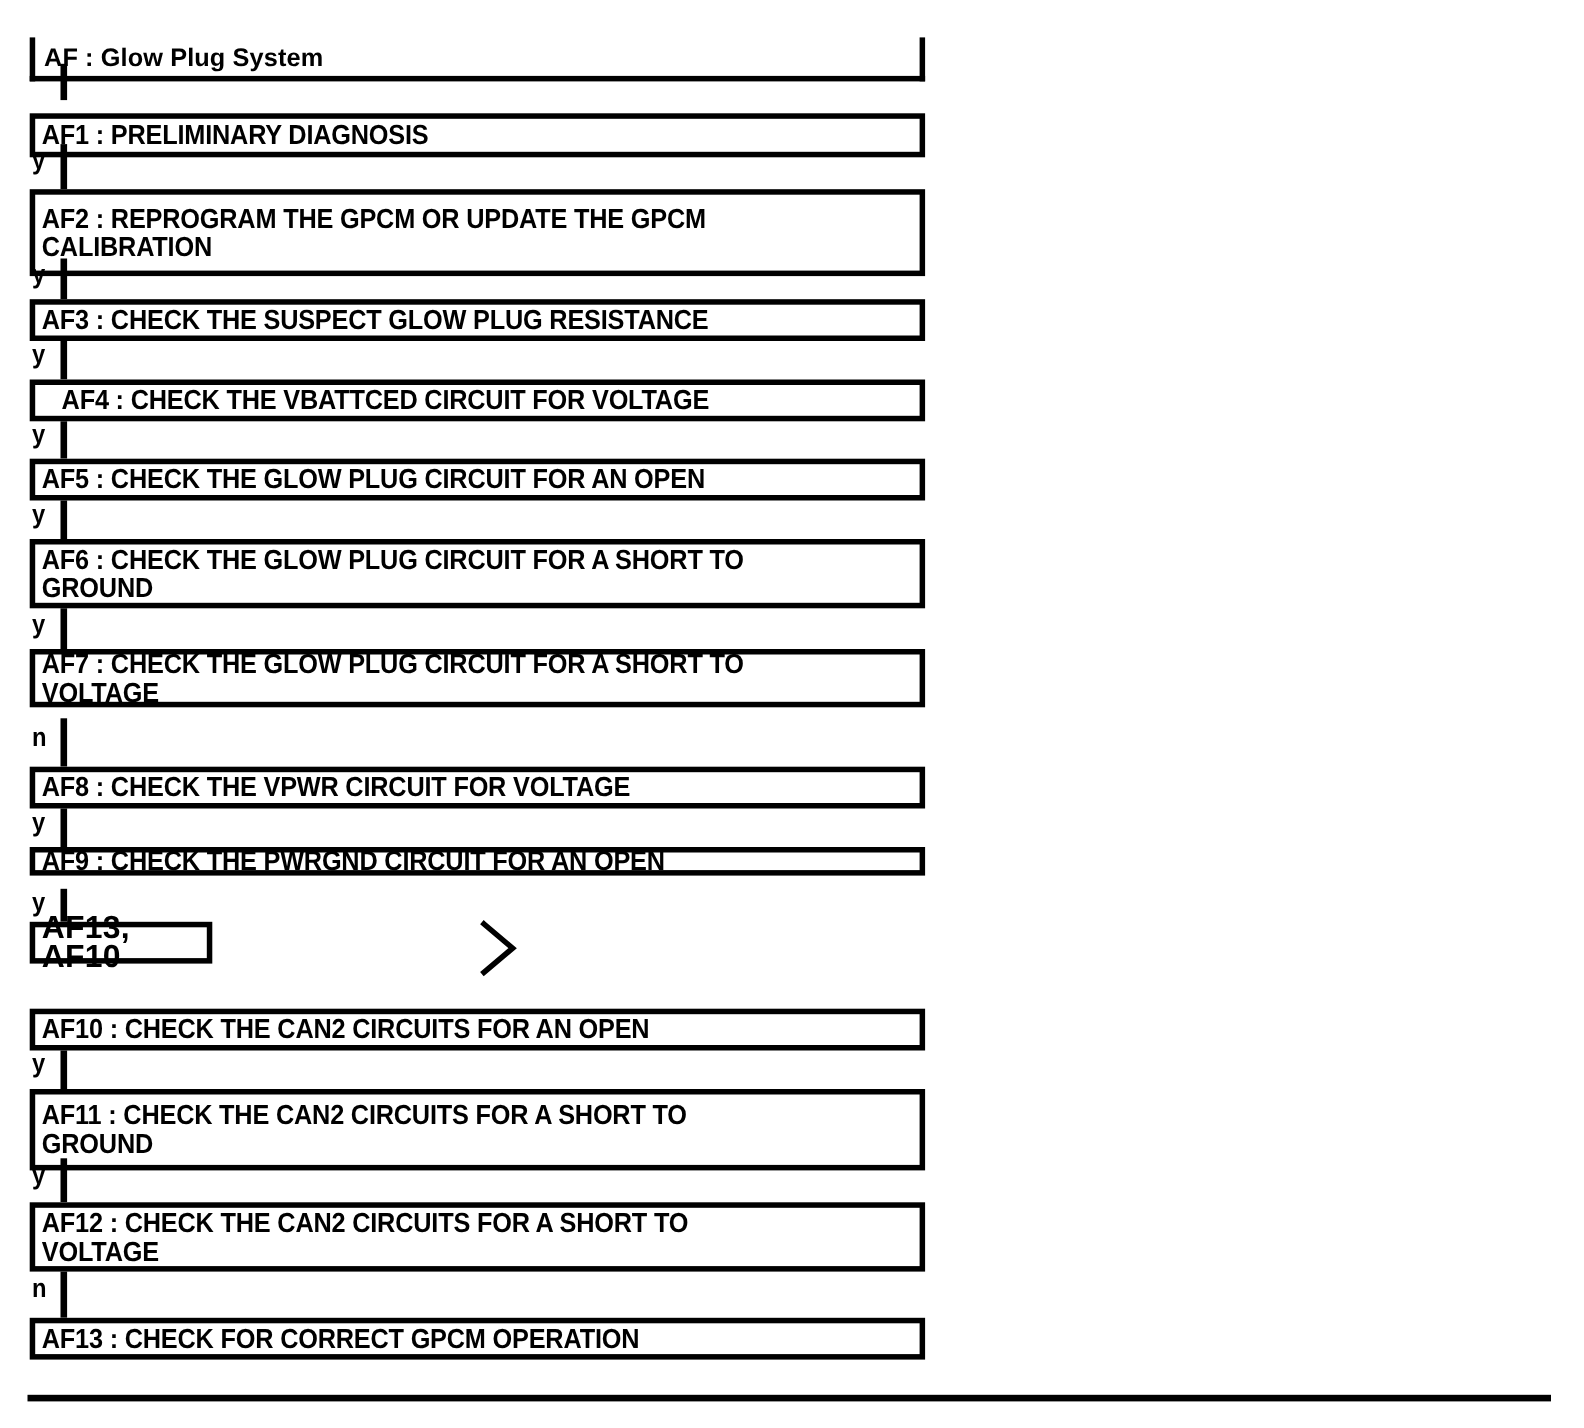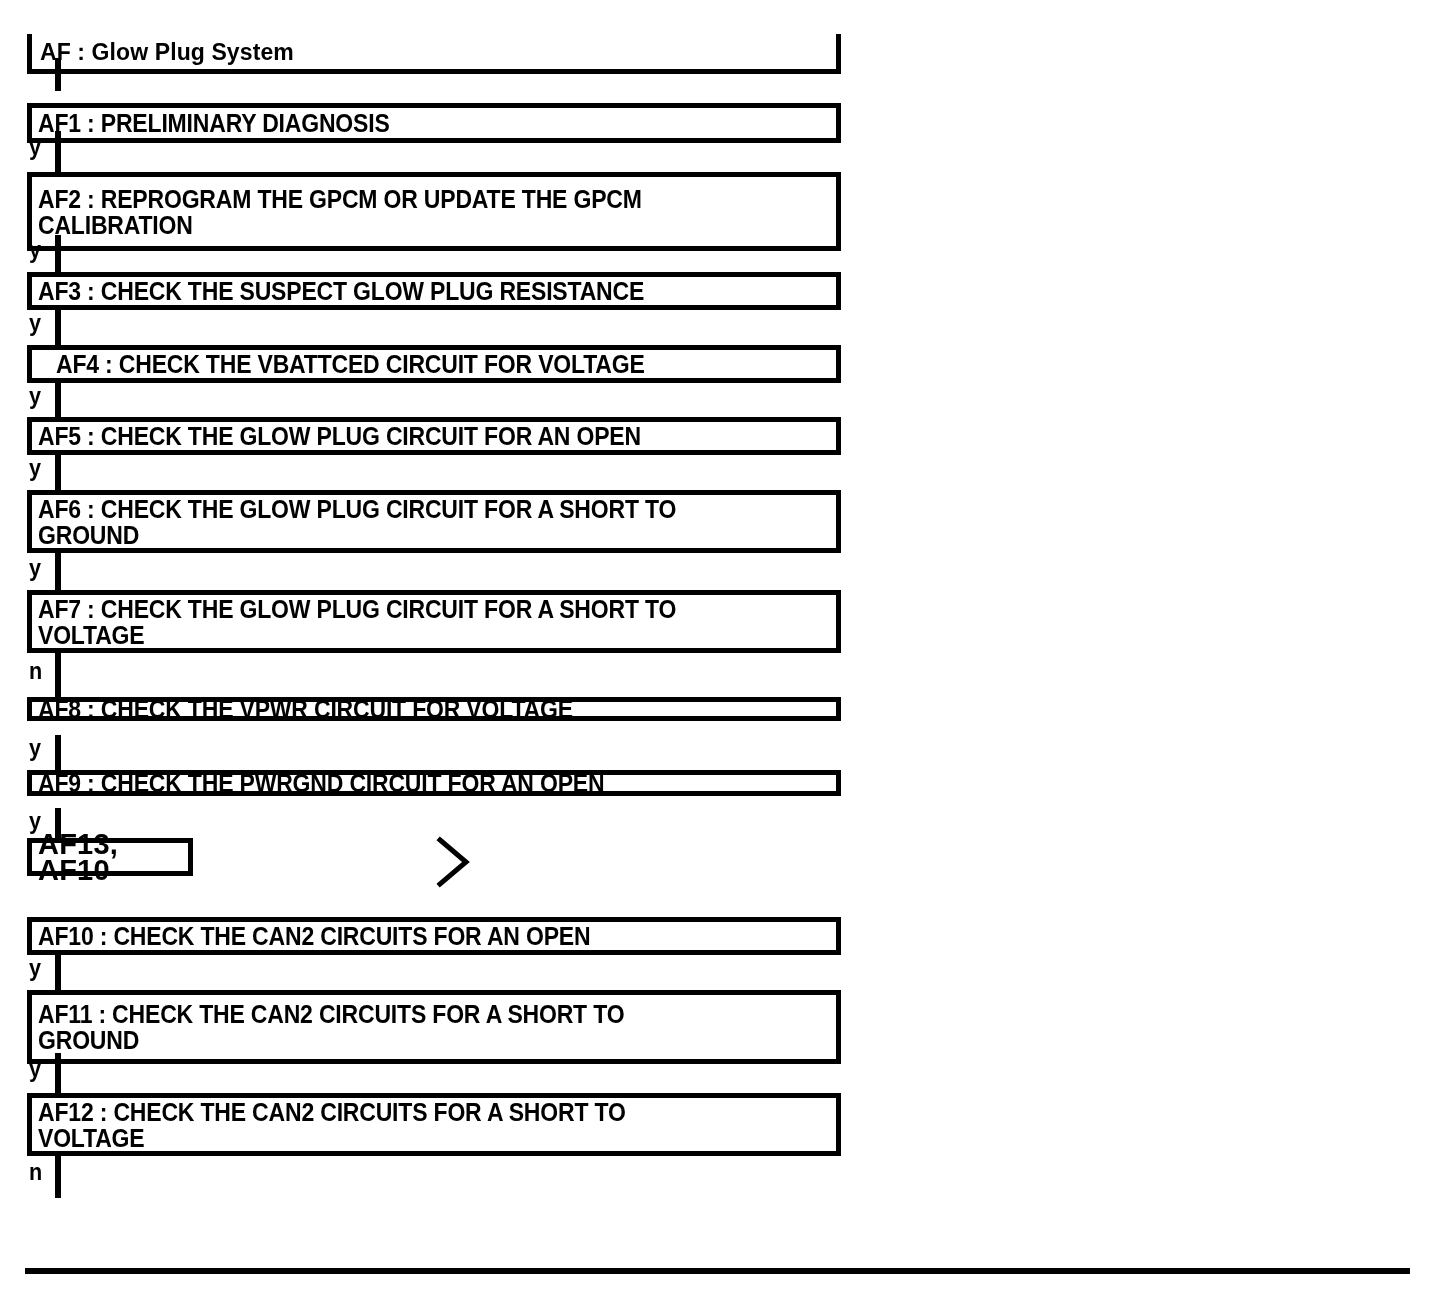--- a/index.html
+++ b/index.html
@@ -155,28 +155,28 @@
   <div class="connector" style="top:455px;height:35px;"></div>
   <div class="edge-label" style="top:456px;">y</div>
 
   <div class="node" style="top:490px;height:63px;justify-content:center;">
     <div class="label">AF6 : CHECK THE GLOW PLUG CIRCUIT FOR A SHORT TO
 GROUND</div>
   </div>
   <div class="connector" style="top:553px;height:37px;"></div>
   <div class="edge-label" style="top:556px;">y</div>
 
-  <div class="node" style="top:590px;height:63px;">
+  <div class="node" style="top:590px;height:53px;">
     <div class="label">AF7 : CHECK THE GLOW PLUG CIRCUIT FOR A SHORT TO
 VOLTAGE</div>
   </div>
   <div class="connector" style="top:653px;height:44px;"></div>
   <div class="edge-label" style="top:659px;">n</div>
 
-  <div class="node" style="top:697px;height:24px;">
+  <div class="node" style="top:697px;height:38px;">
     <div class="label">AF8 : CHECK THE VPWR CIRCUIT FOR VOLTAGE</div>
   </div>
   <div class="connector" style="top:735px;height:35px;"></div>
   <div class="edge-label" style="top:736px;">y</div>
 
   <div class="node" style="top:770px;height:26px;">
     <div class="label">AF9 : CHECK THE PWRGND CIRCUIT FOR AN OPEN</div>
   </div>
   <div class="connector" style="top:808px;height:30px;"></div>
   <div class="edge-label" style="top:809px;">y</div>
@@ -204,16 +204,19 @@
   <div class="connector" style="top:1053px;height:40px;"></div>
   <div class="edge-label" style="top:1057px;">y</div>
 
   <div class="node" style="top:1093px;height:63px;">
     <div class="label">AF12 : CHECK THE CAN2 CIRCUITS FOR A SHORT TO
 VOLTAGE</div>
   </div>
   <div class="connector" style="top:1156px;height:42px;"></div>
   <div class="edge-label" style="top:1160px;">n</div>
 
+  <div class="node" style="top:1198px;height:38px;">
+    <div class="label">AF13 : CHECK FOR CORRECT GPCM OPERATION</div>
+  </div>
 
   <div class="footer-rule"></div>
 
 </div>
 
 </body></html>

